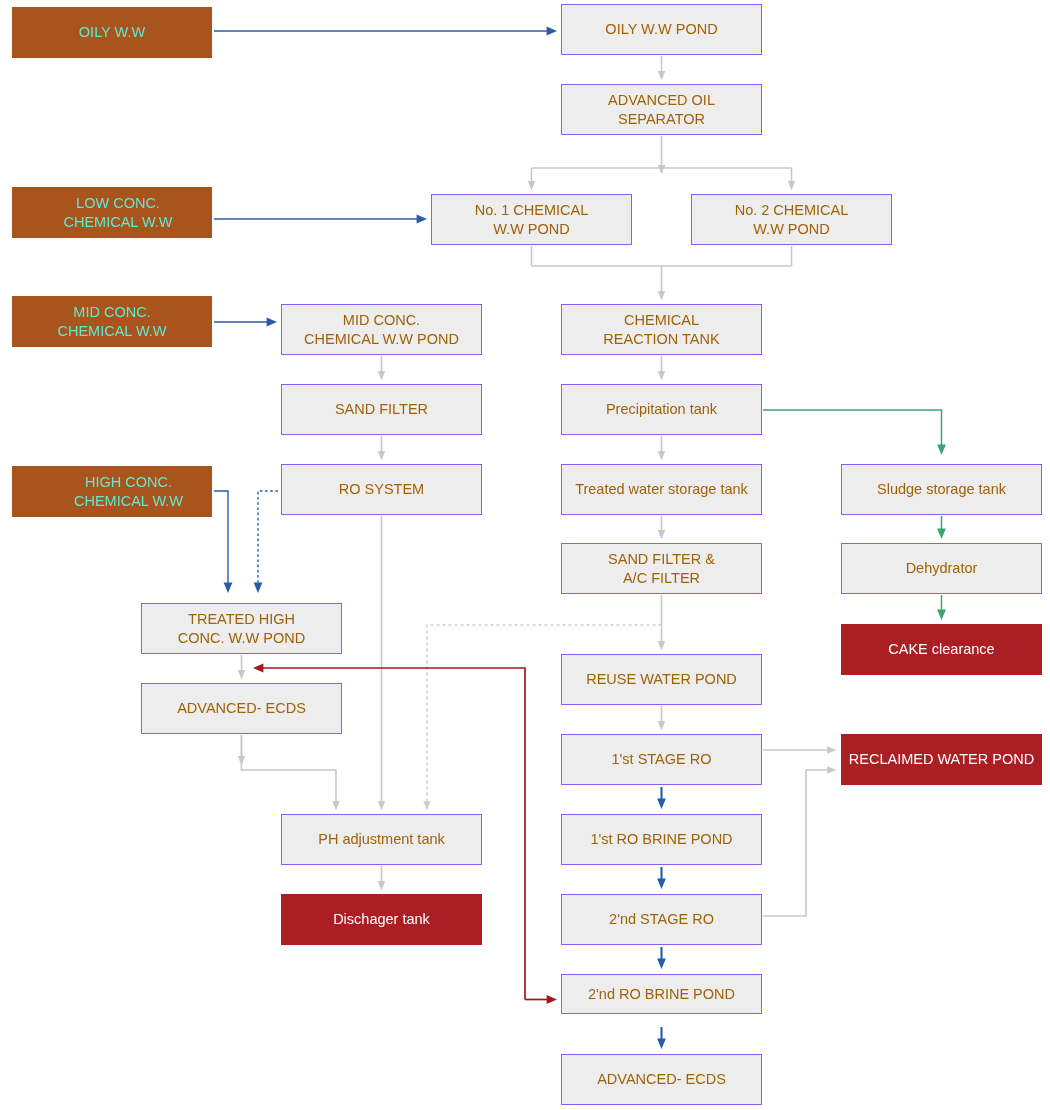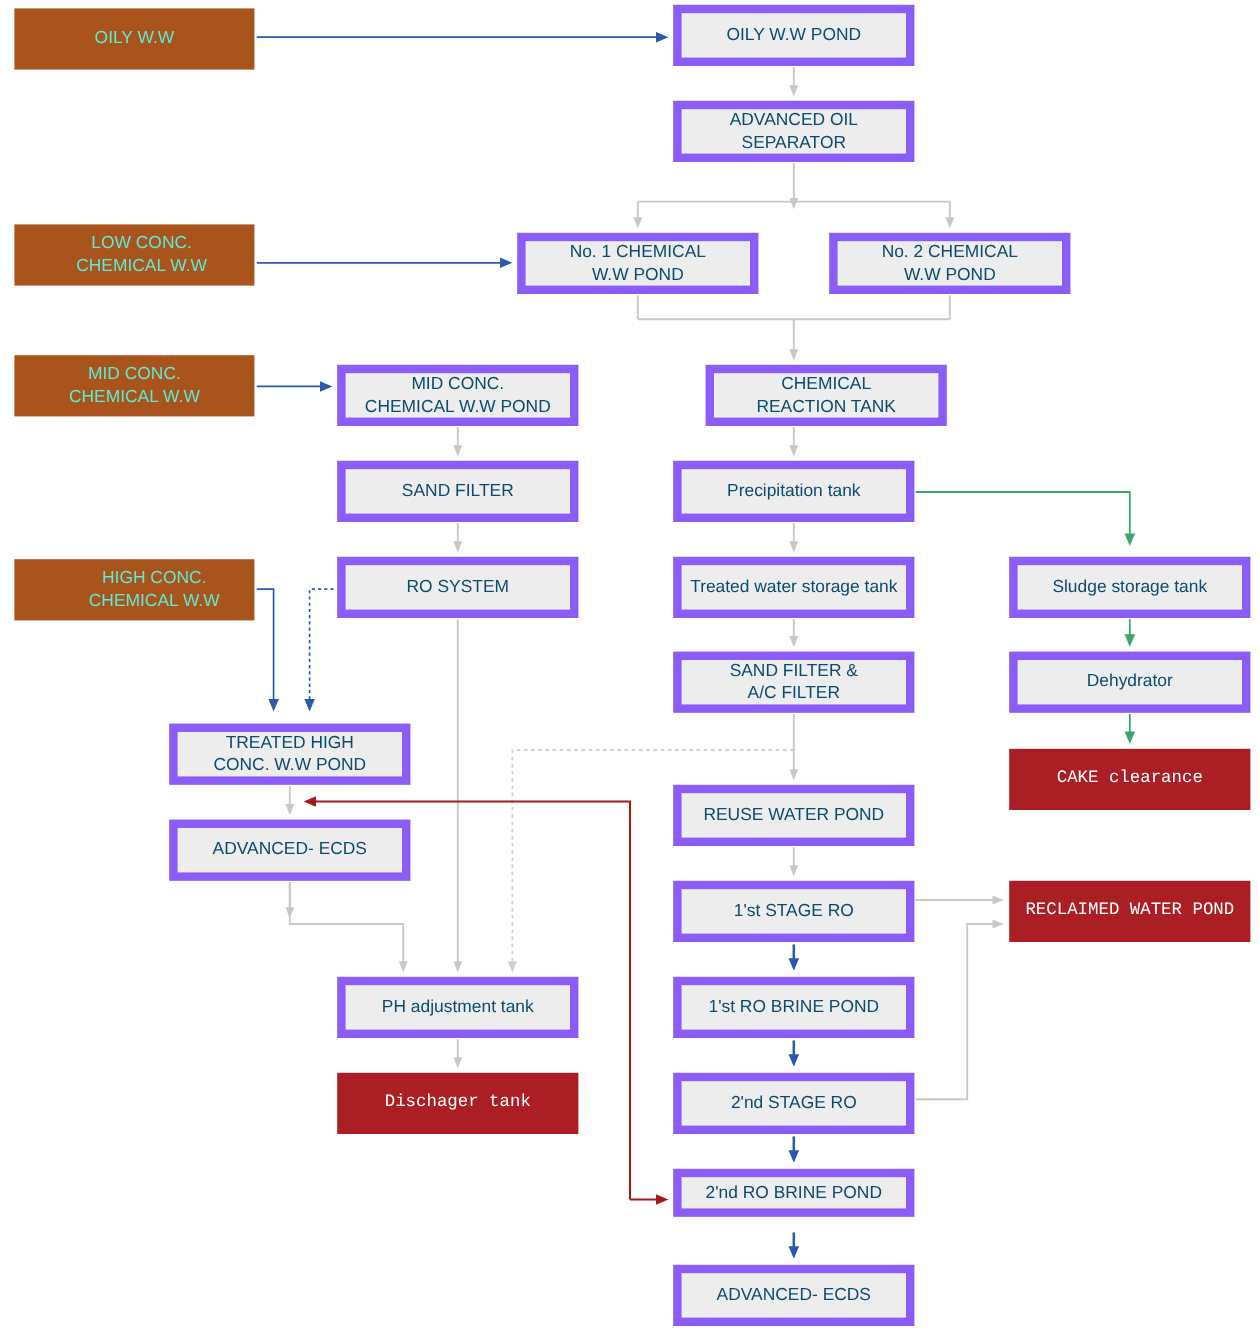--- a/index.html
+++ b/index.html
@@ -29,36 +29,35 @@
     display: flex;
     align-items: center;
     justify-content: center;
     text-align: center;
     line-height: 1.28;
     white-space: pre-line;
     z-index: 3;
   }
   .node.gray {
     background: #ededed;
-    border: 7px solid #8b5cf6;
-    color: #0c4a6e;
+    border: 1px solid #8b5cf6;
+    color: #a16207;
     font-size: 14.5px;
   }
   .node.source {
     background: #a9541c;
     color: #5eead4;
     font-size: 14.5px;
     border: none;
   }
   .node.terminal {
     background: #ab1f24;
     color: #ffffff;
     font-size: 14.5px;
     border: none;
-    font-family: Liberation Mono, monospace;
   }
 </style>
 </head>
 <body>
 
 <div id="canvas">
 
   <svg id="wires" viewBox="0 0 1050 1110">
     <defs>
       <marker id="ahGray" markerWidth="11" markerHeight="11" refX="5.2" refY="4" orient="auto" markerUnits="userSpaceOnUse">
@@ -153,21 +152,21 @@
 
   <div class="node gray" style="left:691px;top:194px;width:201px;height:51px;"><span>No. 2 CHEMICAL
 W.W POND</span></div>
 
   <div class="node source" style="left:12px;top:296px;width:200px;height:51px;"><span>MID CONC.
 CHEMICAL W.W</span></div>
 
   <div class="node gray" style="left:281px;top:304px;width:201px;height:51px;"><span>MID CONC.
 CHEMICAL W.W POND</span></div>
 
-  <div class="node gray" style="left:588px;top:304px;width:201px;height:51px;"><span>CHEMICAL
+  <div class="node gray" style="left:561px;top:304px;width:201px;height:51px;"><span>CHEMICAL
 REACTION TANK</span></div>
 
   <div class="node gray" style="left:281px;top:384px;width:201px;height:51px;"><span>SAND FILTER</span></div>
 
   <div class="node gray" style="left:561px;top:384px;width:201px;height:51px;"><span>Precipitation tank</span></div>
 
   <div class="node source" style="left:12px;top:466px;width:200px;height:51px;padding-left:33px;"><span>HIGH CONC.
 CHEMICAL W.W</span></div>
 
   <div class="node gray" style="left:281px;top:464px;width:201px;height:51px;"><span>RO SYSTEM</span></div>

